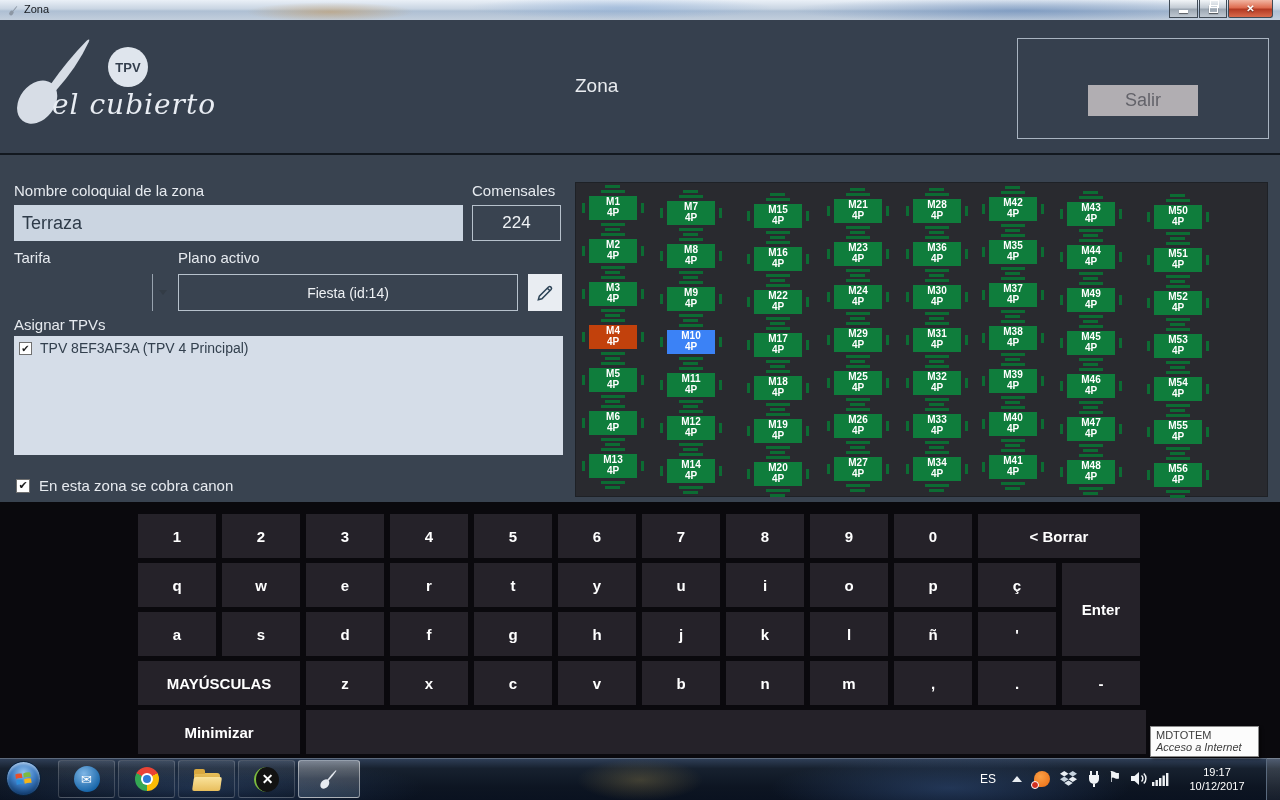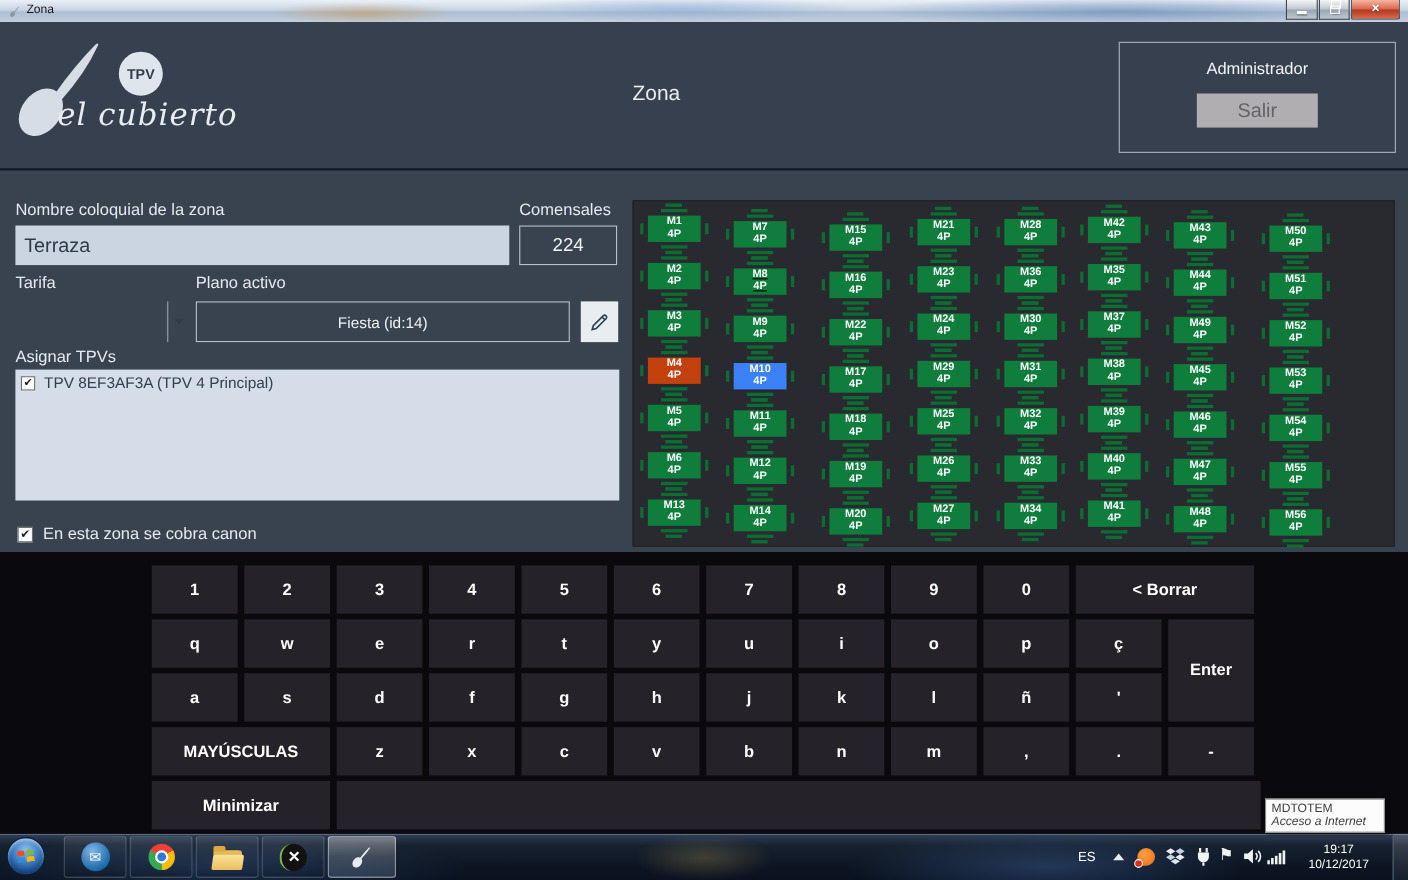--- a/index.html
+++ b/index.html
@@ -136,21 +136,20 @@
     <svg class="abs" style="left:10px;top:10px" width="100" height="110" viewBox="0 0 40 44">
       <g transform="rotate(38 20 22)" fill="#D7DDE6">
         <ellipse cx="17" cy="33" rx="7" ry="9.5"></ellipse>
         <path d="M15.4 25 Q14.8 12 16 1.5 Q16.5 -0.5 17 1.5 Q19.5 12 18.6 25 Z" transform="translate(1.5 0)"></path>
       </g>
     </svg>
     <div id="tpv-circle" class="abs">TPV</div>
     <div id="brand-script" class="abs">el cubierto</div>
     <div id="page-title" class="abs">Zona</div>
     <div id="admin-box" class="abs">
-      <div id="admin-label" class="abs">Administrador</div>
       <div id="salir-btn" class="abs">Salir</div>
     </div>
   </div>
 
   <div id="content" class="abs">
     <div class="abs flabel" style="left:14px;top:27px">Nombre coloquial de la zona</div>
     <div id="zone-name-input" class="abs lightfield">Terraza</div>
 
     <div class="abs flabel" style="left:472px;top:27px">Comensales</div>
     <div id="comensales-box" class="abs">224</div>
@@ -255,21 +254,21 @@
         <div class="tbl" style="left: 91px; top: 18px; background: rgb(15, 125, 60);">
           <div class="chair" style="left: 12px; top: -6px; width: 24px; height: 3px;"></div>
           <div class="chair" style="left: 16px; top: -11px; width: 15px; height: 3px;"></div>
           <div class="chair" style="left: 12px; top: 27px; width: 24px; height: 3px;"></div>
           <div class="chair" style="left: 16px; top: 32px; width: 15px; height: 3px;"></div>
           <div class="chair" style="left: -7px; top: 7px; width: 3px; height: 10px;"></div>
           <div class="chair" style="left: 52px; top: 7px; width: 3px; height: 10px;"></div>
           <div class="tlbl">M7</div>
           <div class="tlbl">4P</div>
         </div>
-        <div class="tbl" style="left: 91px; top: 61px; background: rgb(15, 125, 60); text-decoration: underline;">
+        <div class="tbl" style="left: 91px; top: 61px; background: rgb(15, 125, 60);">
           <div class="chair" style="left: 12px; top: -6px; width: 24px; height: 3px;"></div>
           <div class="chair" style="left: 16px; top: -11px; width: 15px; height: 3px;"></div>
           <div class="chair" style="left: 12px; top: 27px; width: 24px; height: 3px;"></div>
           <div class="chair" style="left: 16px; top: 32px; width: 15px; height: 3px;"></div>
           <div class="chair" style="left: -7px; top: 7px; width: 3px; height: 10px;"></div>
           <div class="chair" style="left: 52px; top: 7px; width: 3px; height: 10px;"></div>
           <div class="tlbl">M8</div>
           <div class="tlbl">4P</div>
         </div>
         <div class="tbl" style="left: 91px; top: 104px; background: rgb(15, 125, 60);">

